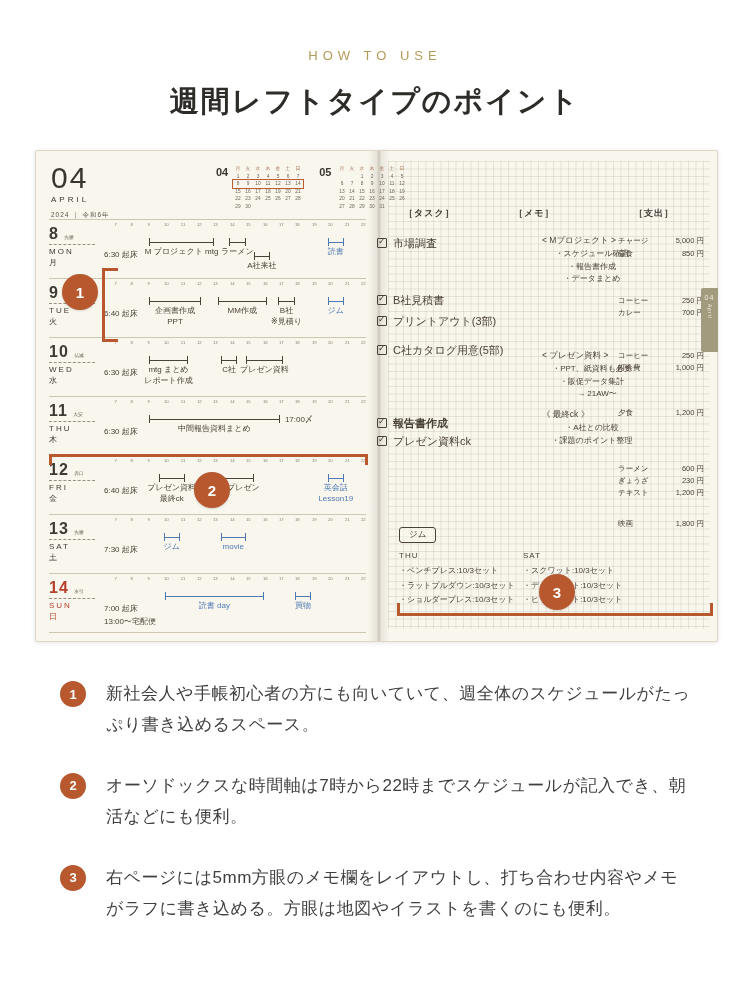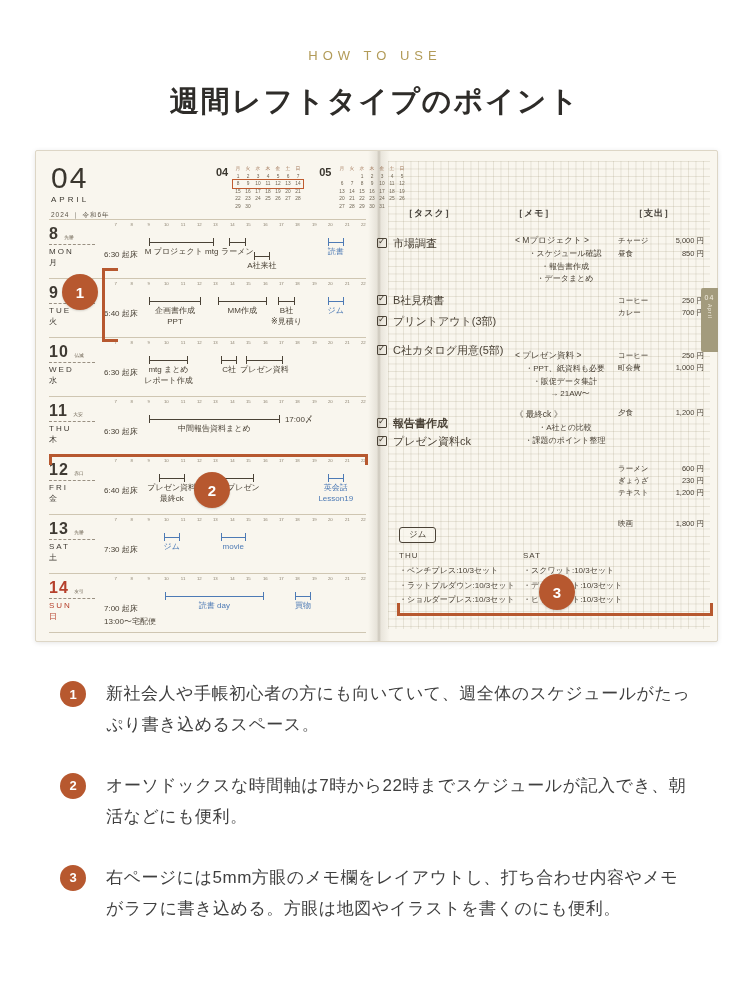--- a/index.html
+++ b/index.html
@@ -57,21 +57,21 @@
   
   .grid{position:absolute;left:352px;top:10px;width:322px;height:468px;
         background-image:linear-gradient(to right,rgba(151,140,110,.20) 1px,transparent 1px),
                          linear-gradient(to bottom,rgba(151,140,110,.20) 1px,transparent 1px);
         background-size:7.5px 7.5px;}
   .rp-header{position:absolute;font-size:9px;letter-spacing:1px;color:#3f3a33;font-weight:600;}
   .task{position:absolute;left:341px;font-size:11px;color:#4a4236;white-space:nowrap;}
   .cb{display:inline-block;width:8px;height:8px;border:1px solid #4a4236;border-radius:1px;
       position:relative;margin-right:6px;vertical-align:-1px;}
   .cb::after{content:"✓";position:absolute;left:0px;top:-3px;font-size:9px;color:#4a4236;}
-  .memo{position:absolute;left:479px;width:100px;font-size:8px;color:#4a4236;line-height:1.55;}
+  .memo{position:absolute;left:506px;width:100px;font-size:8px;color:#4a4236;line-height:1.55;}
   .memo .mh{font-size:8.5px;margin-bottom:1px;white-space:nowrap;}
   .memo .mi{white-space:nowrap;text-align:center;}
   .memo .indent{padding-left:10px;}
   .exp-row{position:absolute;left:582px;width:86px;font-size:7.5px;color:#4a4236;}
   .exp-amt{float:right;}
   .gym-title{position:absolute;left:363px;top:376px;border:1.5px solid #4a4236;border-radius:3px;
              padding:1px 9px;font-size:8.5px;color:#4a4236;background:rgba(249,246,238,.6);}
   .gym-day{position:absolute;top:398px;font-size:8px;color:#4a4236;line-height:1.85;}
   .gym-day .gh{letter-spacing:1px;}
   .gym-day div{white-space:nowrap;}

